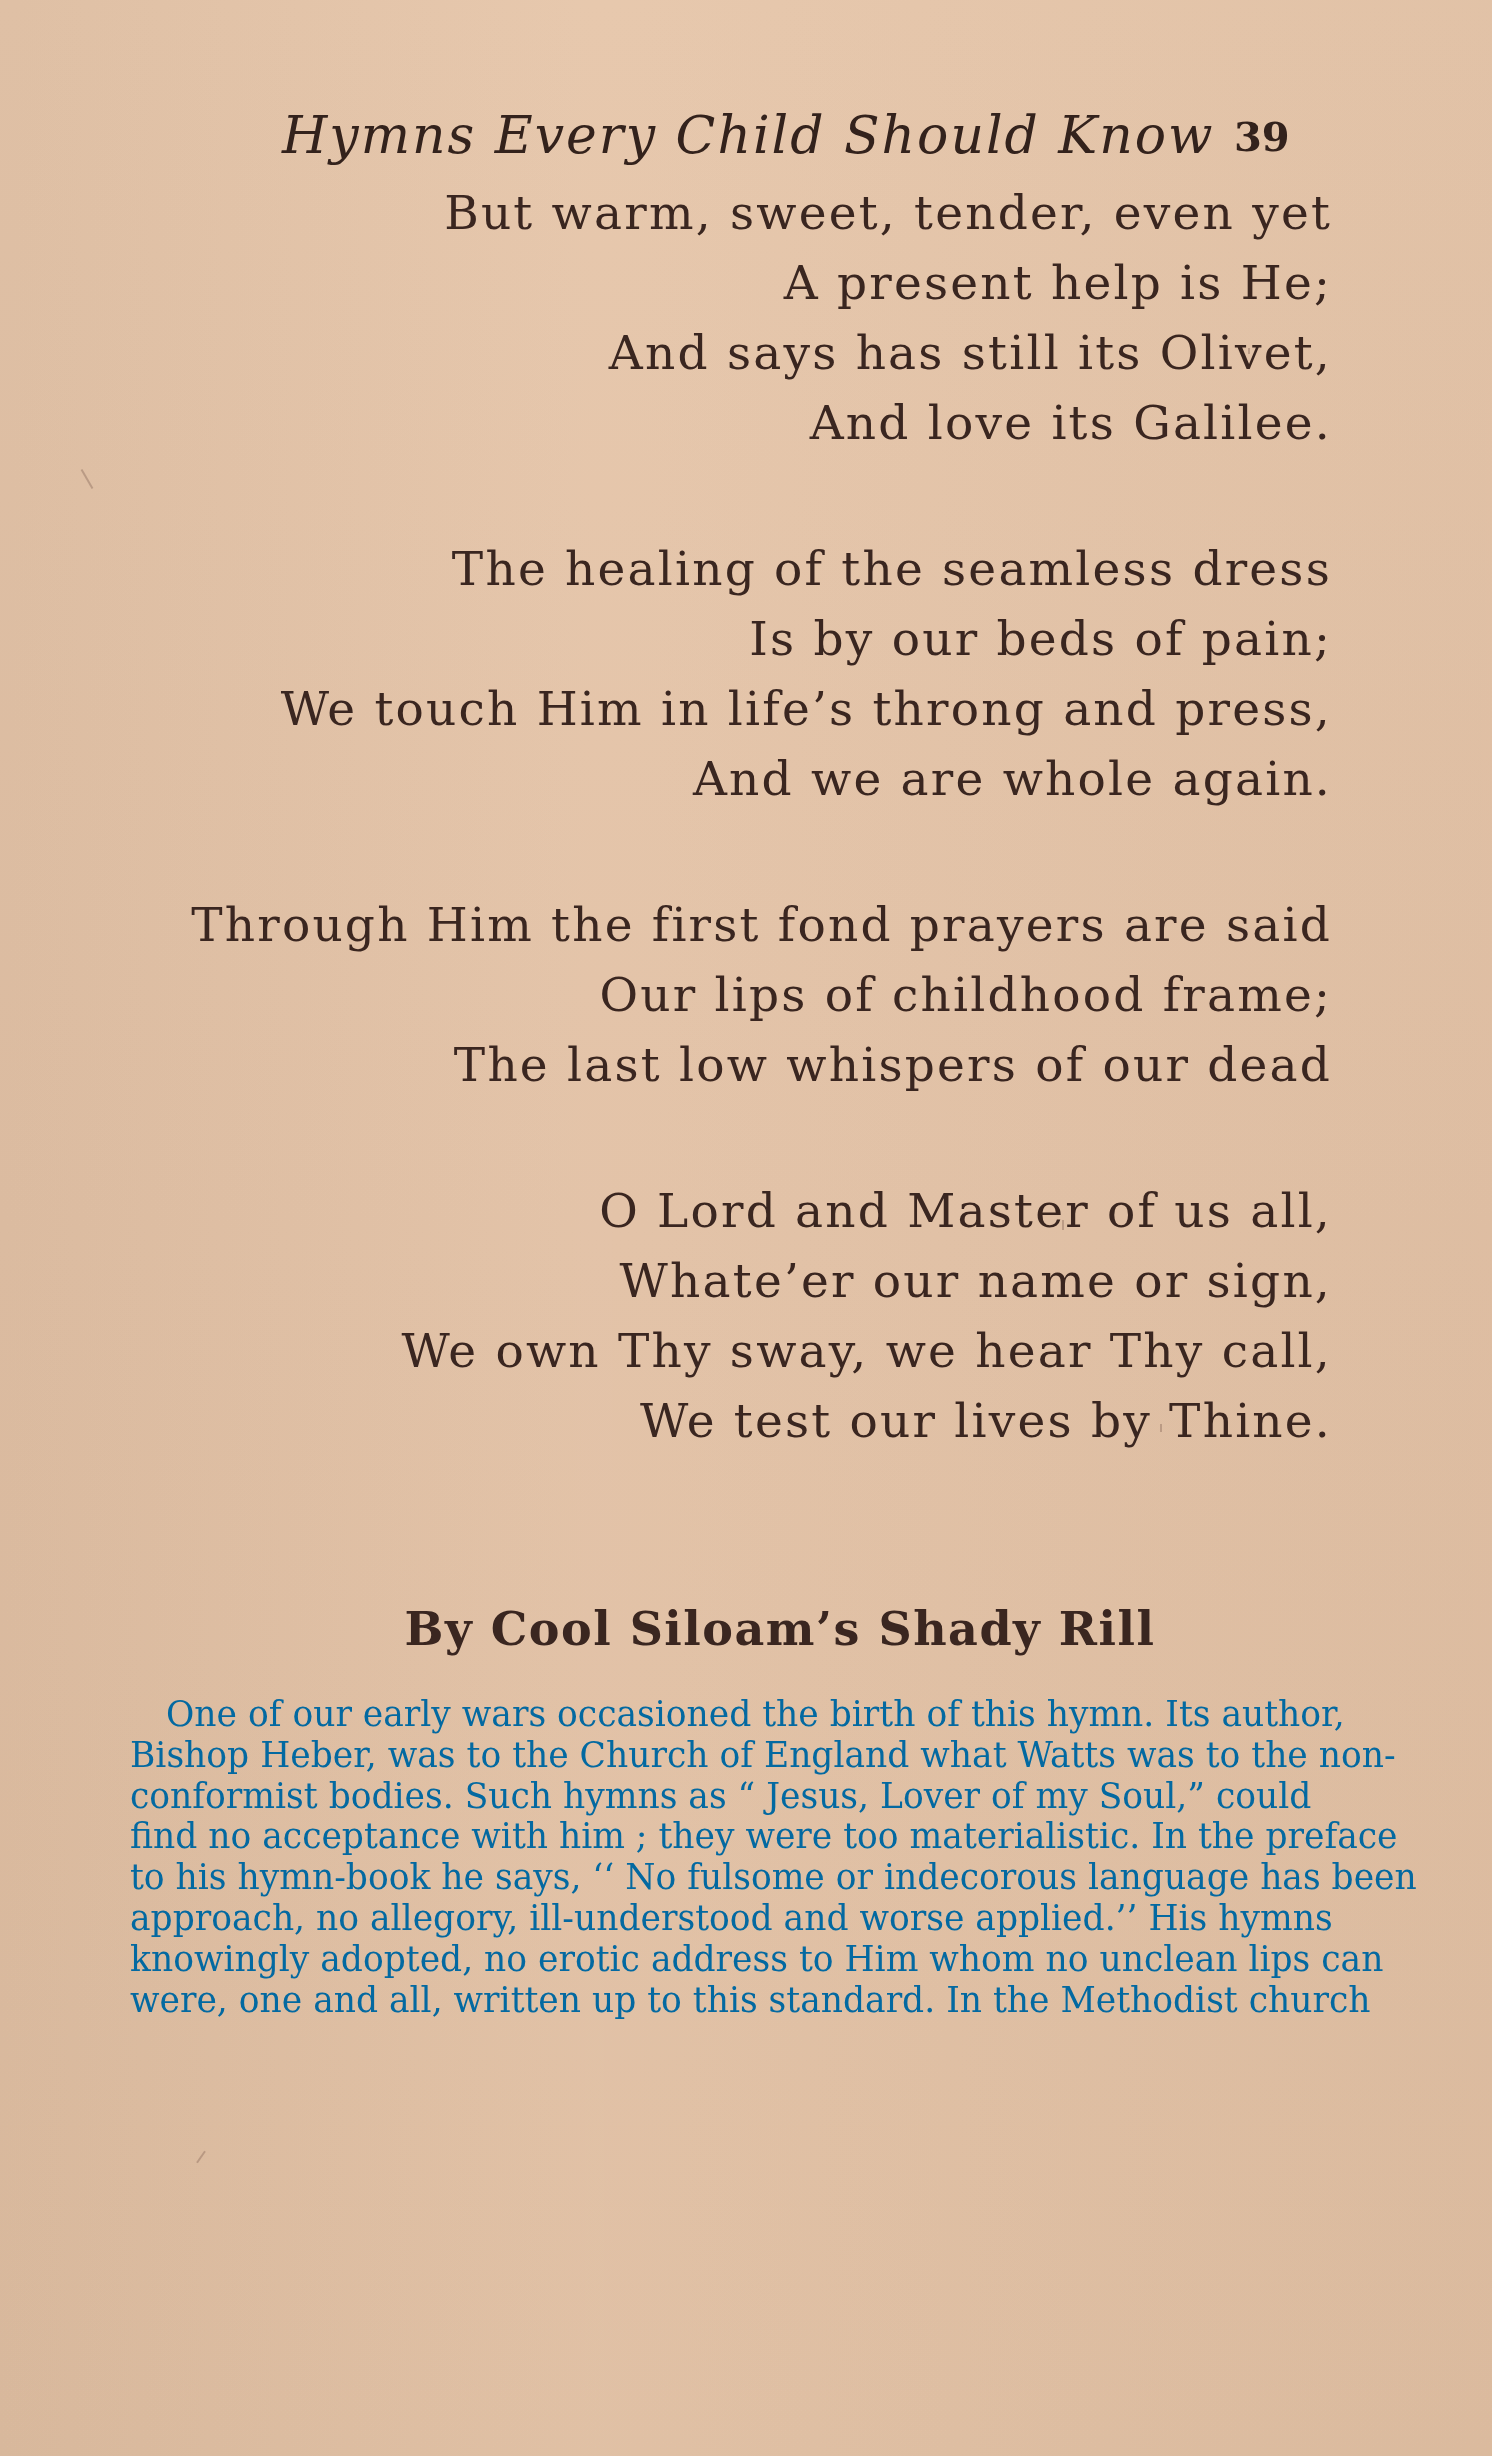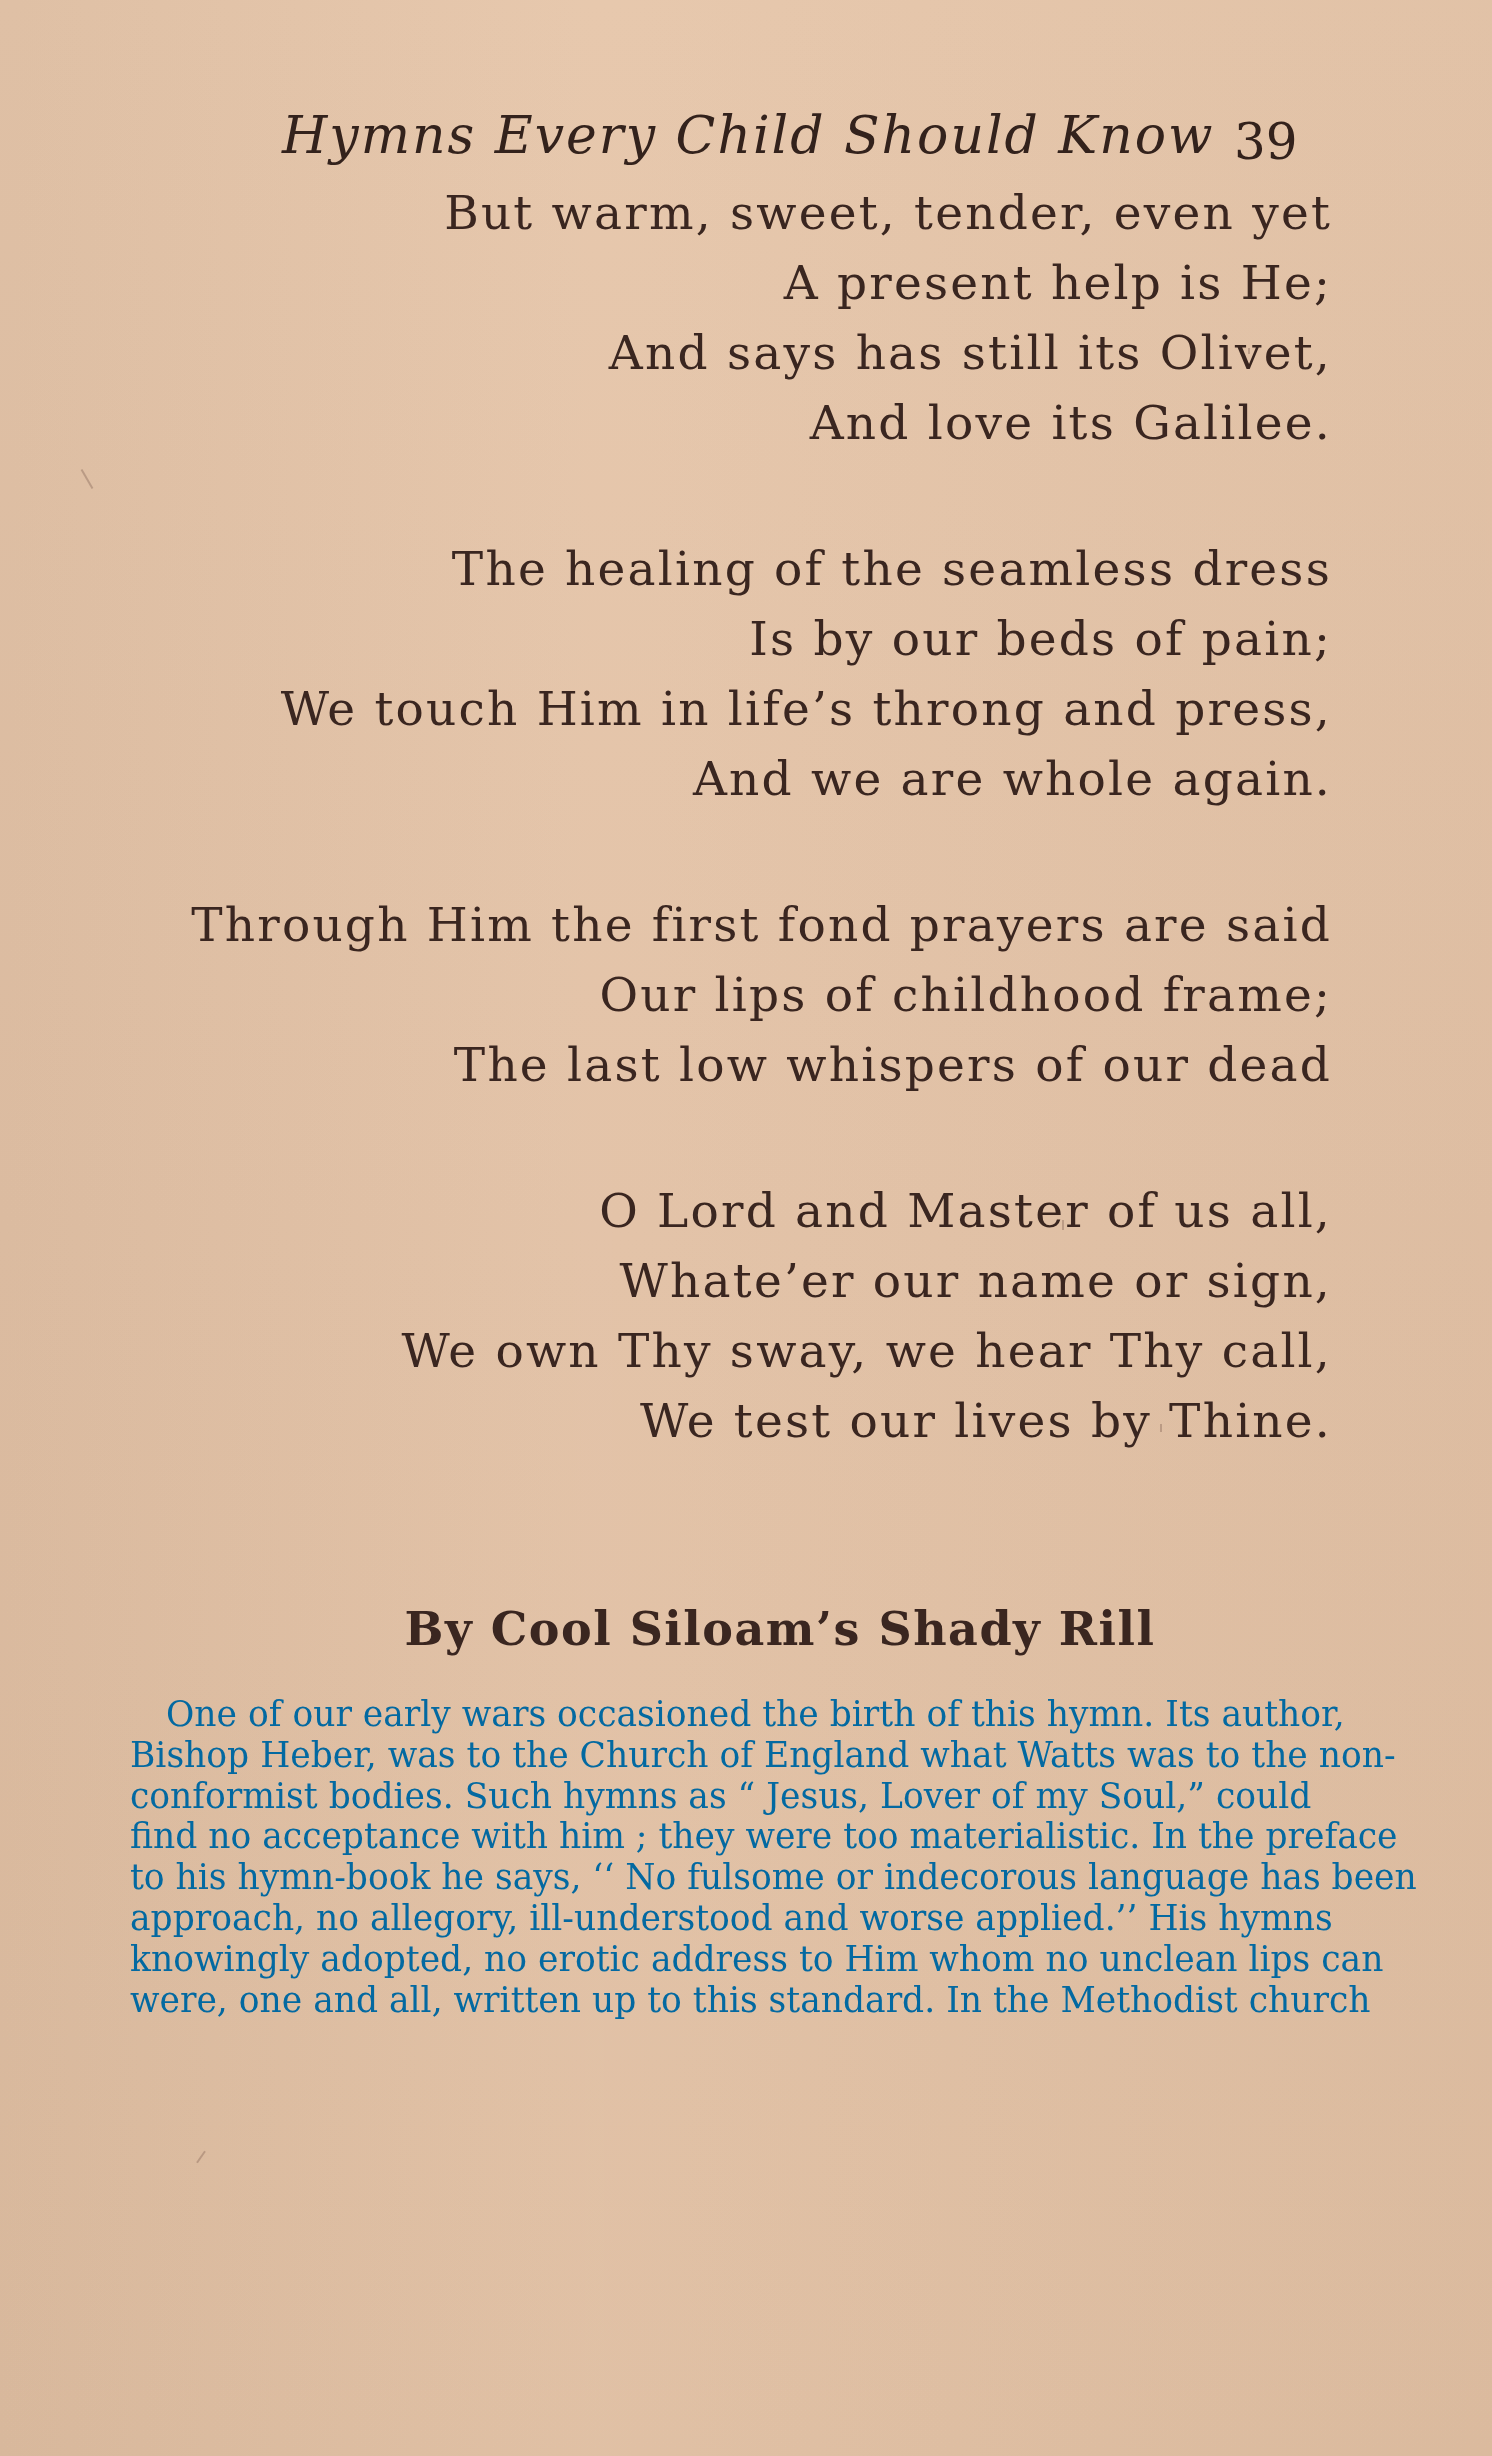--- a/index.html
+++ b/index.html
@@ -42,22 +42,22 @@
       font-size: 52px;
       letter-spacing: 2px;
       color: #33221c;
       white-space: nowrap;
     }
     .page-number {
       position: absolute;
       left: 952px;
       top: 8px;
       font-family: "DejaVu Serif", serif;
-      font-size: 50px;
-      font-weight: normal;
+      font-size: 40px;
+      font-weight: bold;
       color: #33221c;
     }
     .poem {
       position: absolute;
       left: 182px;
       top: 178px;
       width: 1150px;
     }
     .stanza {
       margin: 0 0 76px 0;

